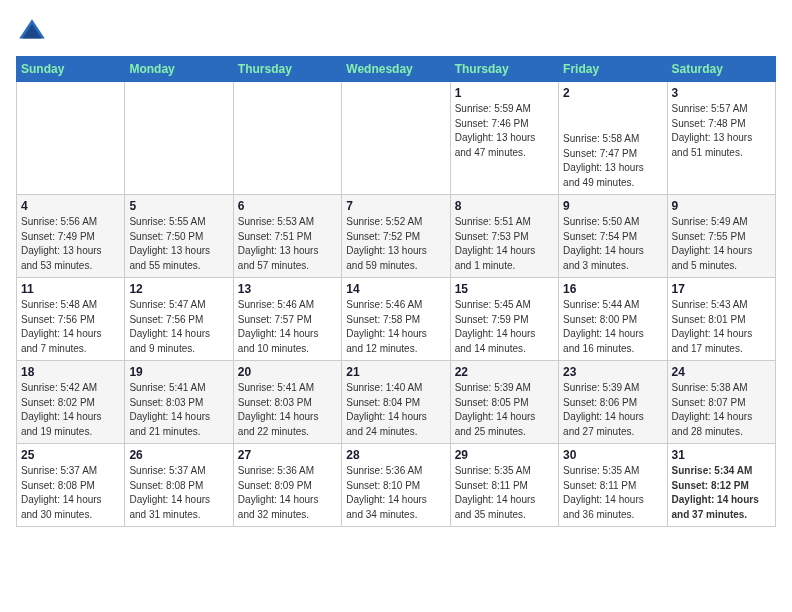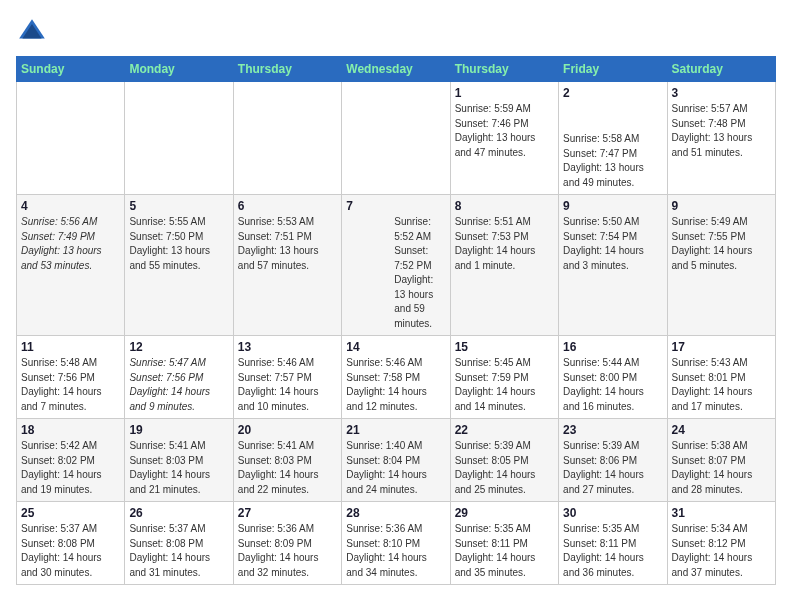--- a/index.html
+++ b/index.html
@@ -141,42 +141,42 @@
           <span class="day-num">3</span>
           <div class="day-info" style="white-space: pre-line;">Sunrise: 5:57 AM
 Sunset: 7:48 PM
 Daylight: 13 hours
 and 51 minutes.</div>
         </td>
       </tr>
       <tr class="row-even">
         <td>
           <span class="day-num">4</span>
-          <div class="day-info" style="white-space: pre-line; font-style: italic;">Sunrise: 5:56 AM
+          <div class="day-info" style="white-space: pre-line;">Sunrise: 5:56 AM
 Sunset: 7:49 PM
 Daylight: 13 hours
 and 53 minutes.</div>
         </td>
         <td>
           <span class="day-num">5</span>
           <div class="day-info" style="white-space: pre-line;">Sunrise: 5:55 AM
 Sunset: 7:50 PM
 Daylight: 13 hours
 and 55 minutes.</div>
         </td>
         <td>
           <span class="day-num">6</span>
           <div class="day-info" style="white-space: pre-line;">Sunrise: 5:53 AM
 Sunset: 7:51 PM
 Daylight: 13 hours
 and 57 minutes.</div>
         </td>
         <td>
           <span class="day-num">7</span>
-          <div class="day-info" style="white-space: pre-line; margin-left: 48px;">Sunrise: 5:52 AM
+          <div class="day-info" style="white-space: pre-line;">Sunrise: 5:52 AM
 Sunset: 7:52 PM
 Daylight: 13 hours
 and 59 minutes.</div>
         </td>
         <td>
           <span class="day-num">8</span>
           <div class="day-info" style="white-space: pre-line;">Sunrise: 5:51 AM
 Sunset: 7:53 PM
 Daylight: 14 hours
 and 1 minute.</div>
@@ -199,21 +199,21 @@
       <tr>
         <td>
           <span class="day-num">11</span>
           <div class="day-info" style="white-space: pre-line;">Sunrise: 5:48 AM
 Sunset: 7:56 PM
 Daylight: 14 hours
 and 7 minutes.</div>
         </td>
         <td>
           <span class="day-num">12</span>
-          <div class="day-info" style="white-space: pre-line; font-style: italic;">Sunrise: 5:47 AM
+          <div class="day-info" style="white-space: pre-line;">Sunrise: 5:47 AM
 Sunset: 7:56 PM
 Daylight: 14 hours
 and 9 minutes.</div>
         </td>
         <td>
           <span class="day-num">13</span>
           <div class="day-info" style="white-space: pre-line;">Sunrise: 5:46 AM
 Sunset: 7:57 PM
 Daylight: 14 hours
 and 10 minutes.</div>
@@ -336,20 +336,20 @@
         </td>
         <td>
           <span class="day-num">30</span>
           <div class="day-info" style="white-space: pre-line;">Sunrise: 5:35 AM
 Sunset: 8:11 PM
 Daylight: 14 hours
 and 36 minutes.</div>
         </td>
         <td>
           <span class="day-num">31</span>
-          <div class="day-info" style="white-space: pre-line;">Sunrise: 5:34 AM
+          <div class="day-info" style="white-space: pre-line; font-weight: bold;">Sunrise: 5:34 AM
 Sunset: 8:12 PM
 Daylight: 14 hours
 and 37 minutes.</div>
         </td>
       </tr>
     </tbody>
 </table>
 
 </body></html>

